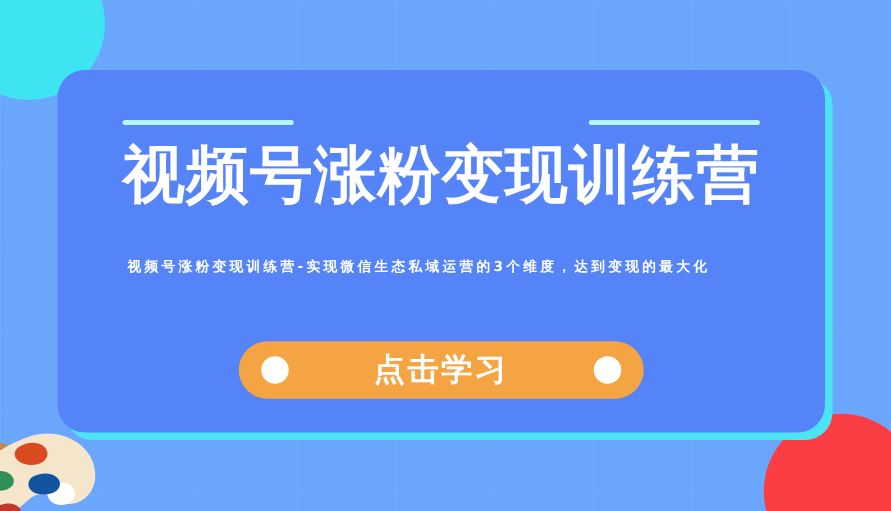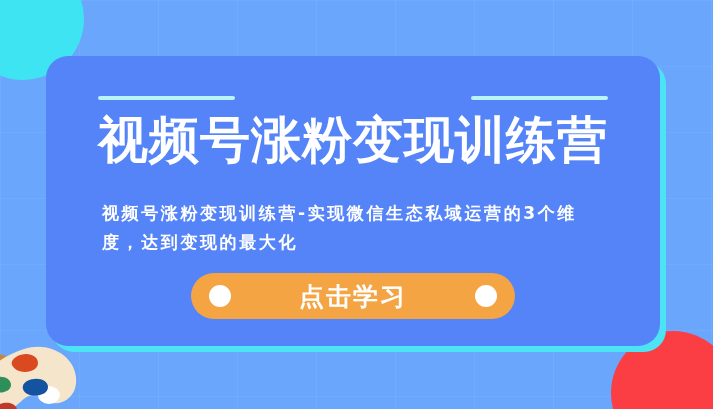--- a/index.html
+++ b/index.html
@@ -112,21 +112,21 @@
     white-space: nowrap;
   }
 
   
   .subtitle {
     position: absolute;
     left: 56px;
     right: 56px;
     top: 143px;
     color: #ffffff;
-    font-size: 17px;
+    font-size: 11px;
     line-height: 29px;
     font-weight: bold;
     letter-spacing: 2.6px;
     text-align: left;
   }
 
   
   .cta {
     position: absolute;
     left: 50%;

